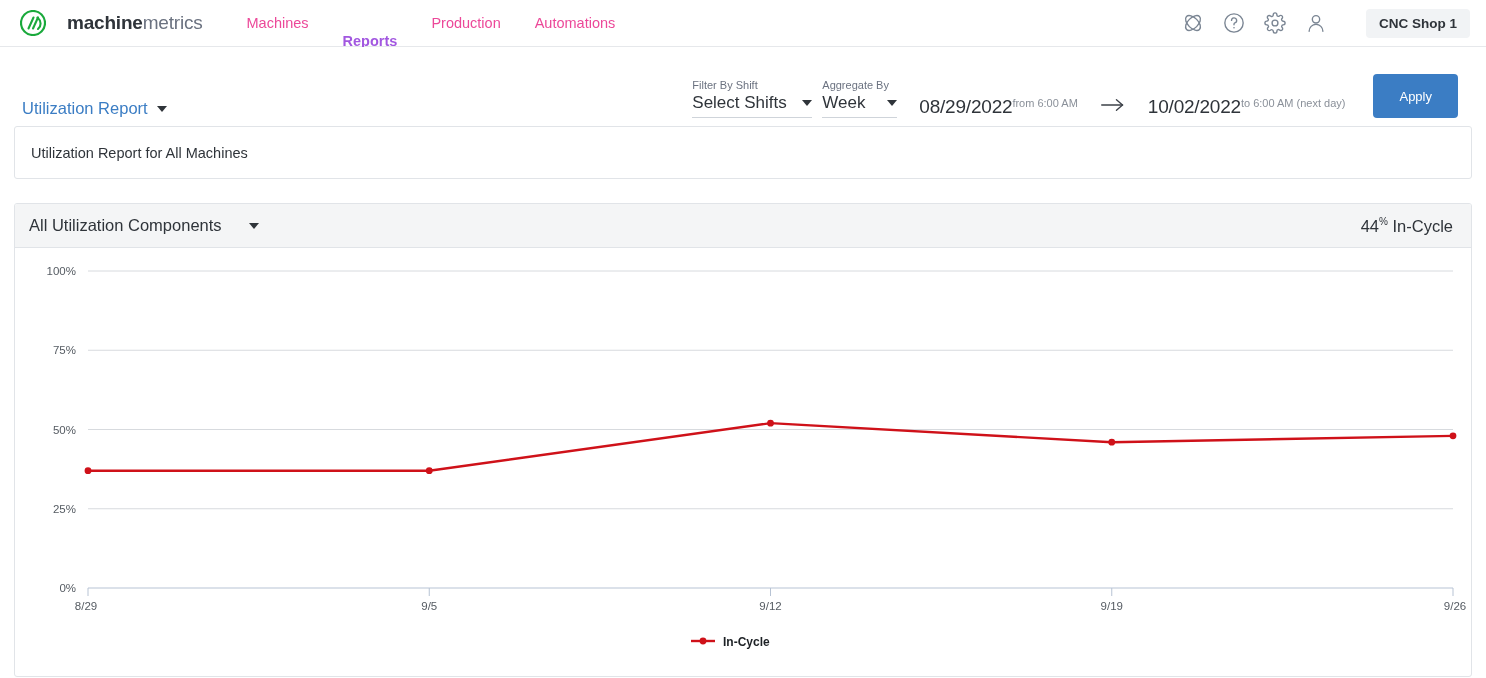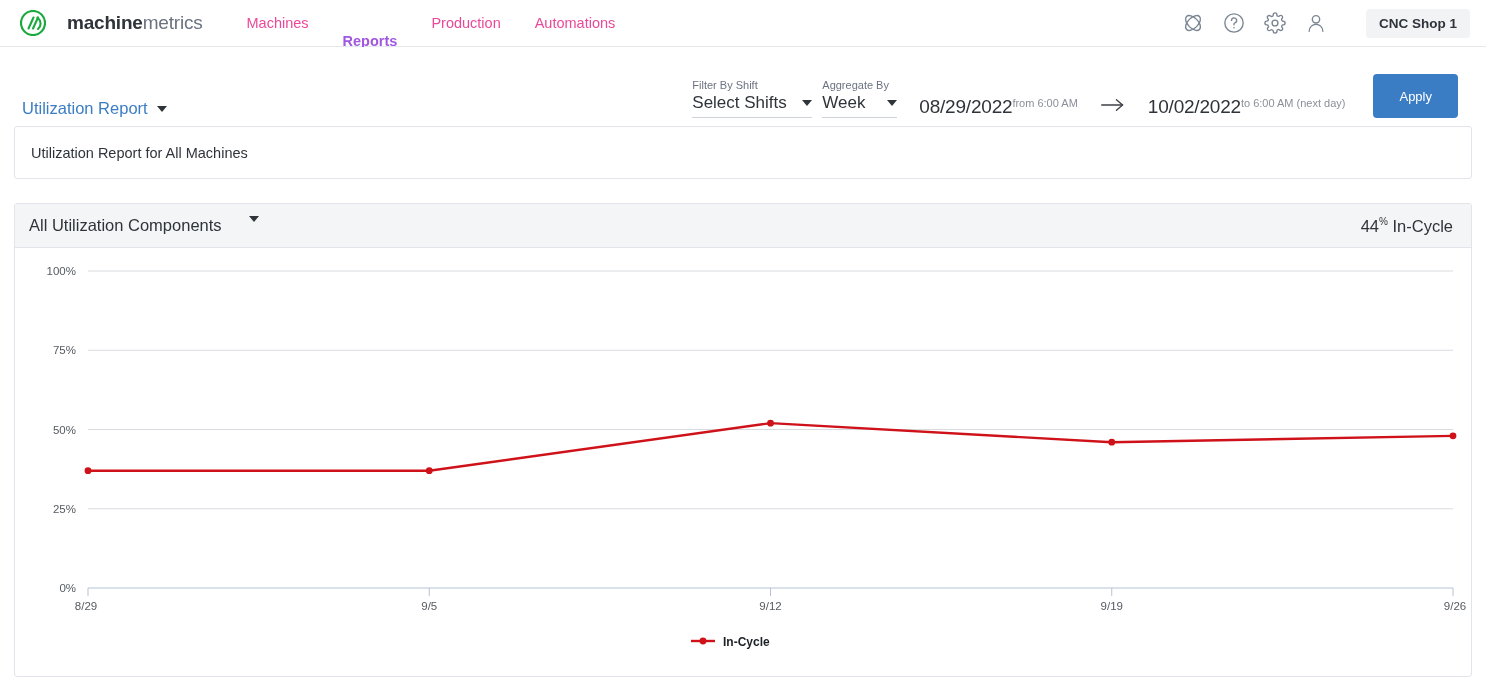--- a/index.html
+++ b/index.html
@@ -135,21 +135,21 @@
   }
   #panel-header {
     height: 44px;
     background: #f4f5f6;
     border-bottom: 1px solid #e1e4e8;
     display: flex;
     align-items: center;
     padding: 0 18px 0 14px;
   }
   #panel-title {
-    display: flex; align-items: flex-start; gap: 27px;
+    display: flex; align-items: center; gap: 27px;
     font-size: 16.5px; color: #2f343a; cursor: pointer;
     white-space: nowrap;
   }
   #panel-metric {
     margin-left: auto;
     font-size: 16.5px; color: #2f343a; white-space: nowrap;
   }
   #panel-metric .pct { font-size: 10px; vertical-align: super; }
 
   #chart-area { flex: 1; position: relative; }

